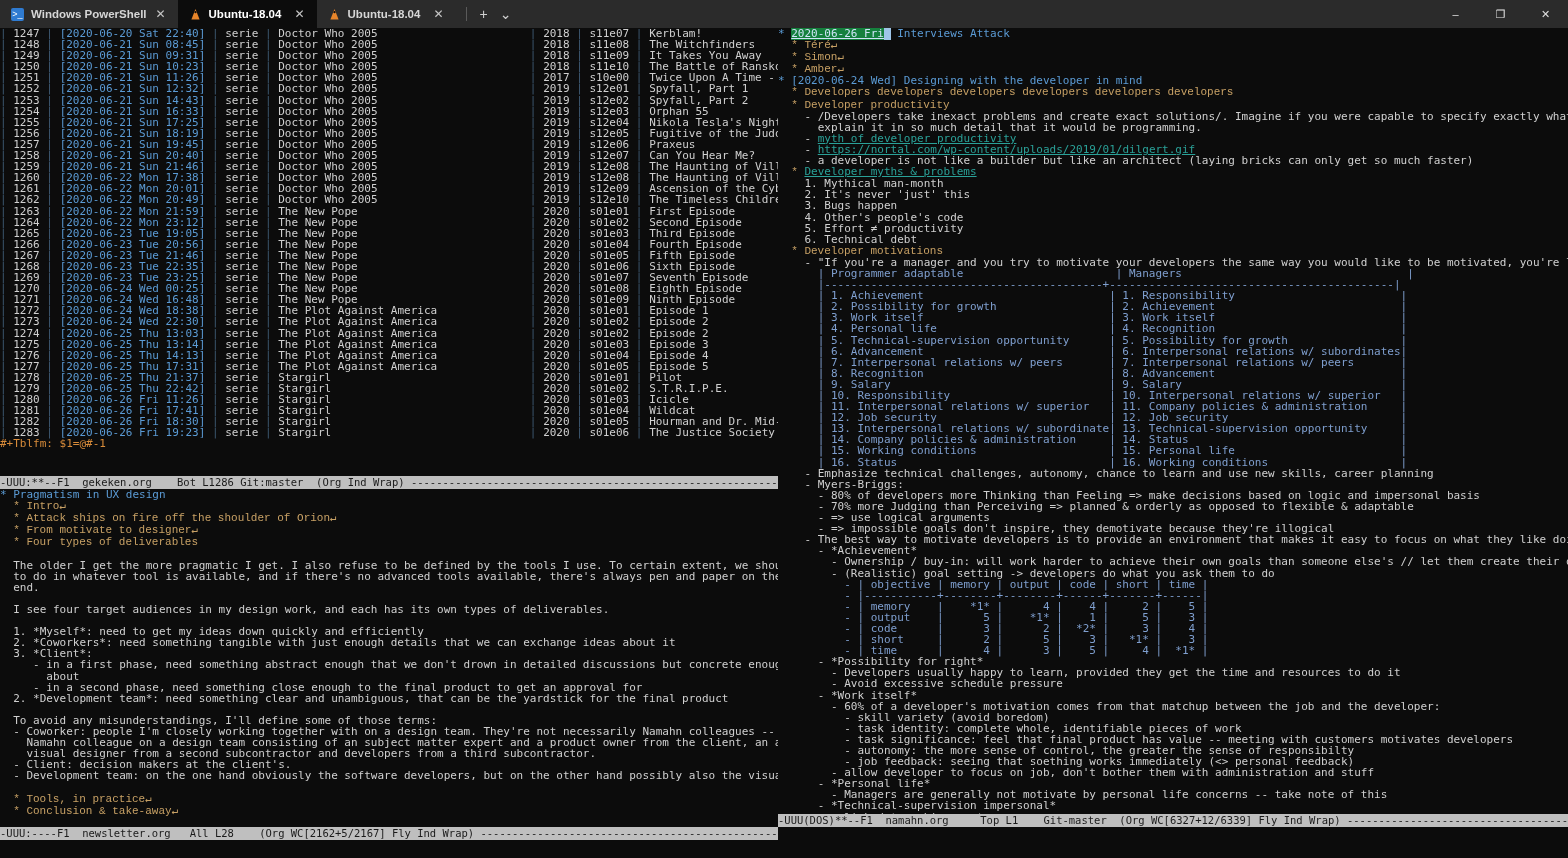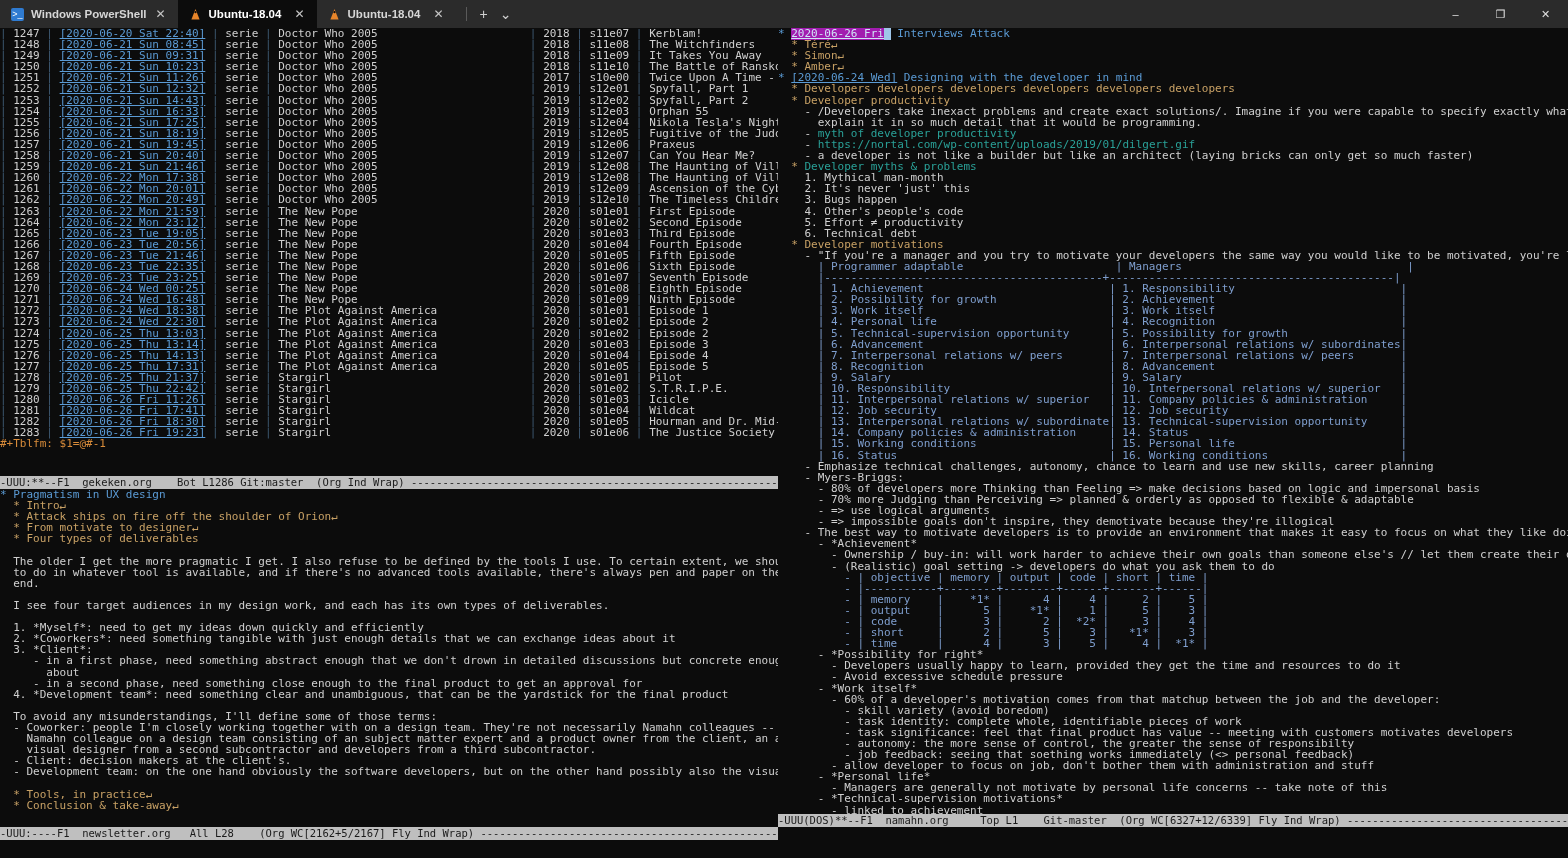--- a/index.html
+++ b/index.html
@@ -45,28 +45,28 @@
   pre.buf { font-family:"DejaVu Sans Mono","Liberation Mono",monospace;
             font-size:11px; line-height:11.1px; letter-spacing:0px;
             color:#cccccc; white-space:pre; padding:0; margin:0; }
 
   .modeline { height:13px; background:#bfbfbf; color:#1a1a1a; font-size:10.5px;
               line-height:13px; white-space:pre; overflow:hidden;
               font-family:"DejaVu Sans Mono","Liberation Mono",monospace; }
   .fillgap { background:#0c0c0c; }
 
   
-  .c-date    { color:#5b9bd5; text-decoration:underline; }
-  .c-sel     { color:#cfe3f7; background:#a21caf; text-decoration:underline; }
+  .c-date    { color:#5b9bd5; }
+  .c-sel     { color:#cfe3f7; background:#15803d; text-decoration:underline; }
   .c-cursor  { background:#9fc5e8; color:#0c0c0c; }
   .c-tbl     { color:#7f9fcf; }
   .c-txt     { color:#d0d0d0; }
   .c-h1      { color:#5b9bd5; }
-  .c-h2      { color:#c8a165; }
-  .c-link    { color:#2aa198; }
+  .c-h2      { color:#c8a165;font-family:Liberation Mono, monospace; }
+  .c-link    { color:#2aa198; text-decoration:underline; }
   .c-orange  { color:#d98c3a; }
   .c-bar     { color:#3e5a73; }
 </style>
 </head>
 <body>
 
 <div class="titlebar">
   <div class="tabs">
 
     <div class="tab inactive">
@@ -173,21 +173,21 @@
 <span class="c-txt">  end.</span>
 
 <span class="c-txt">  I see four target audiences in my design work, and each has its own types of deliverables.</span>
 
 <span class="c-txt">  1. *Myself*: need to get my ideas down quickly and efficiently</span>
 <span class="c-txt">  2. *Coworkers*: need something tangible with just enough details that we can exchange ideas about it</span>
 <span class="c-txt">  3. *Client*:</span>
 <span class="c-txt">     - in a first phase, need something abstract enough that we don't drown in detailed discussions but concrete enough to have a meaningful discussion</span>
 <span class="c-txt">       about</span>
 <span class="c-txt">     - in a second phase, need something close enough to the final product to get an approval for</span>
-<span class="c-txt">  4. *Development team*: need something clear and unambiguous, that can be the yardstick for the final product</span>
+<span class="c-txt">  2. *Development team*: need something clear and unambiguous, that can be the yardstick for the final product</span>
 
 <span class="c-txt">  To avoid any misunderstandings, I'll define some of those terms:</span>
 <span class="c-txt">  - Coworker: people I'm closely working together with on a design team. They're not necessarily Namahn colleagues -- e.g. right now I'm working with a</span>
 <span class="c-txt">    Namahn colleague on a design team consisting of an subject matter expert and a product owner from the client, an analyst from one subcontractor, a</span>
 <span class="c-txt">    visual designer from a second subcontractor and developers from a third subcontractor.</span>
 <span class="c-txt">  - Client: decision makers at the client's.</span>
 <span class="c-txt">  - Development team: on the one hand obviously the software developers, but on the other hand possibly also the visual designers and/or front end team.</span>
 
 <span class="c-h2">  * Tools, in practice↵</span>
 <span class="c-h2">  * Conclusion &amp; take-away↵</span>
@@ -262,21 +262,21 @@
 <span class="c-txt">      - *Work itself*</span>
 <span class="c-txt">        - 60% of a developer's motivation comes from that matchup between the job and the developer:</span>
 <span class="c-txt">          - skill variety (avoid boredom)</span>
 <span class="c-txt">          - task identity: complete whole, identifiable pieces of work</span>
 <span class="c-txt">          - task significance: feel that final product has value -- meeting with customers motivates developers</span>
 <span class="c-txt">          - autonomy: the more sense of control, the greater the sense of responsibilty</span>
 <span class="c-txt">          - job feedback: seeing that soething works immediately (&lt;&gt; personal feedback)</span>
 <span class="c-txt">        - allow developer to focus on job, don't bother them with administration and stuff</span>
 <span class="c-txt">      - *Personal life*</span>
 <span class="c-txt">        - Managers are generally not motivate by personal life concerns -- take note of this</span>
-<span class="c-txt">      - *Technical-supervision motivations*</span>
+<span class="c-txt">      - *Technical-supervision impersonal*</span>
 <span class="c-txt">        - linked to achievement</span>
 
 </pre>
       </div>
       <div class="modeline">-UUU(DOS)**--F1  namahn.org     Top L1    Git-master  (Org WC[6327+12/6339] Fly Ind Wrap) ------------------------------------------</div>
       <div class="fillgap" style="flex:1"></div>
     </div>
 
   </div>
 </div>

